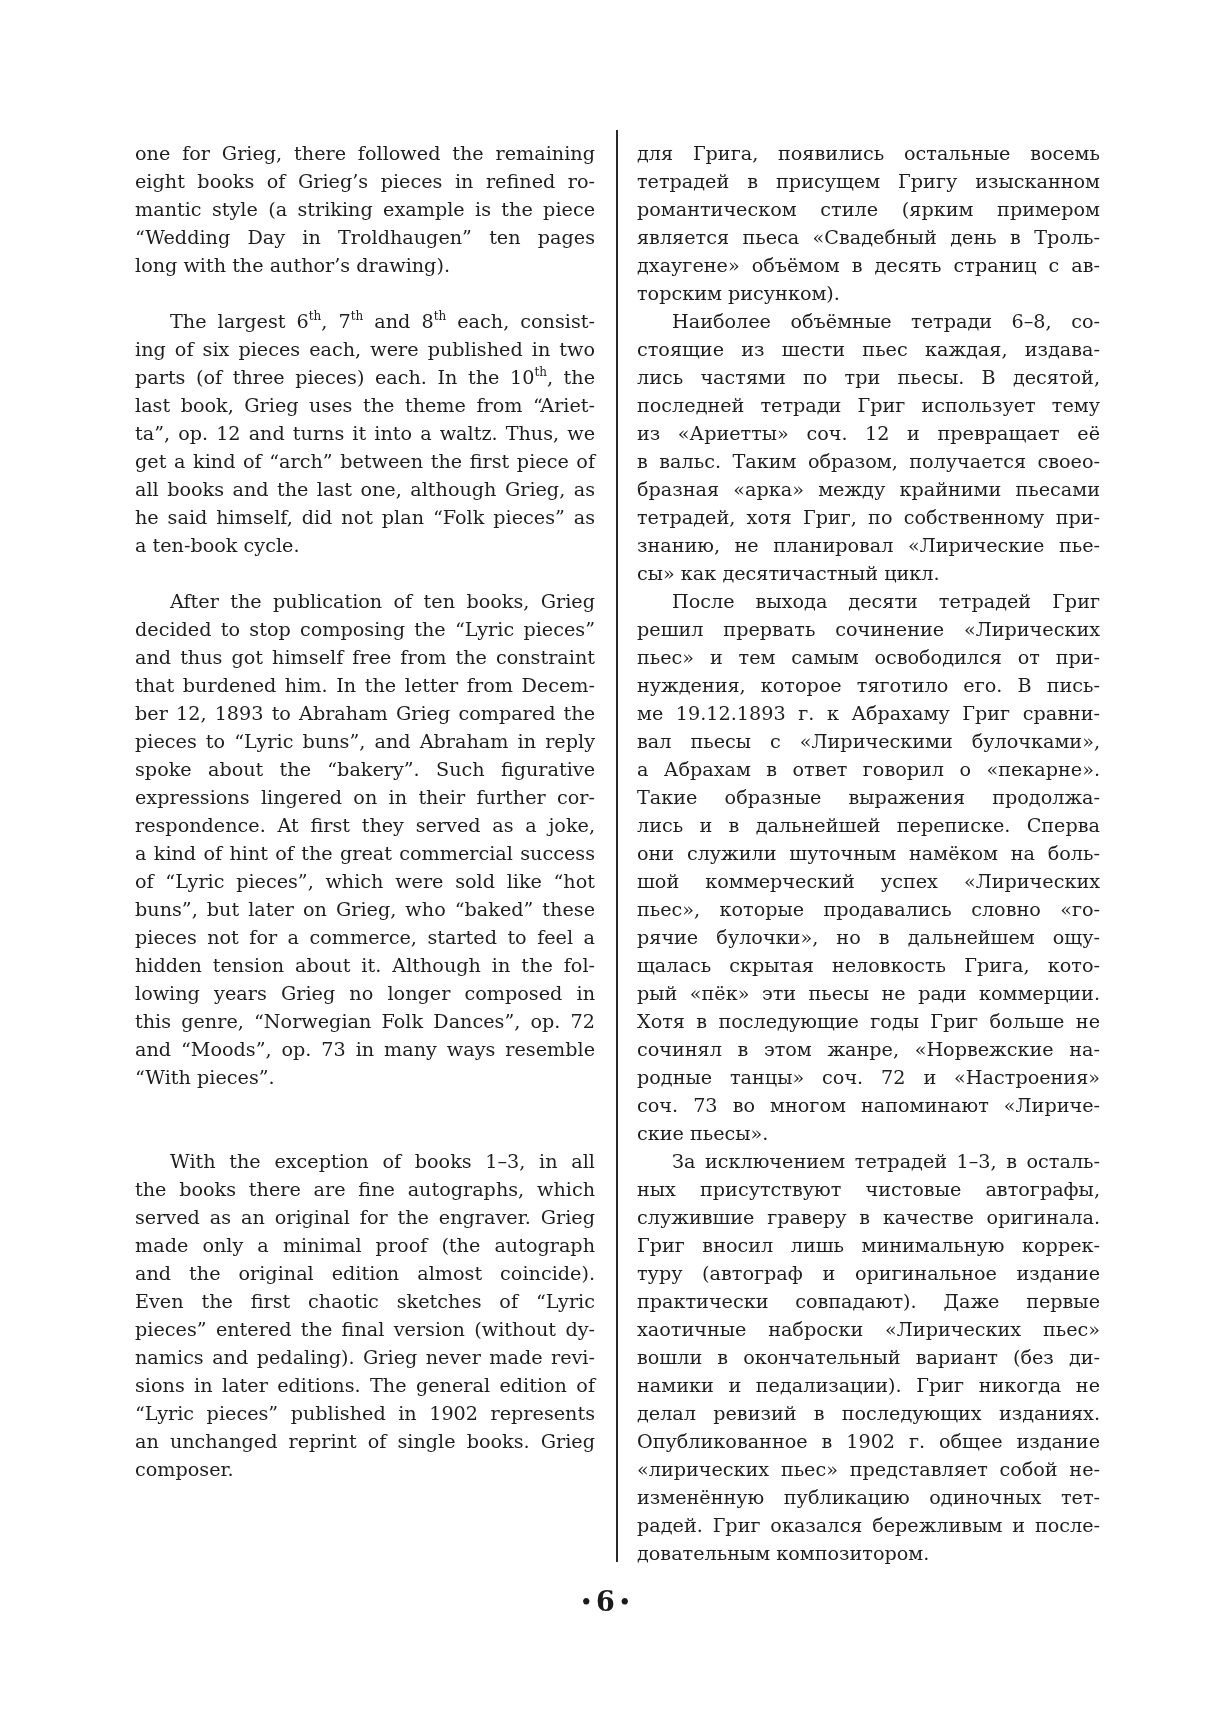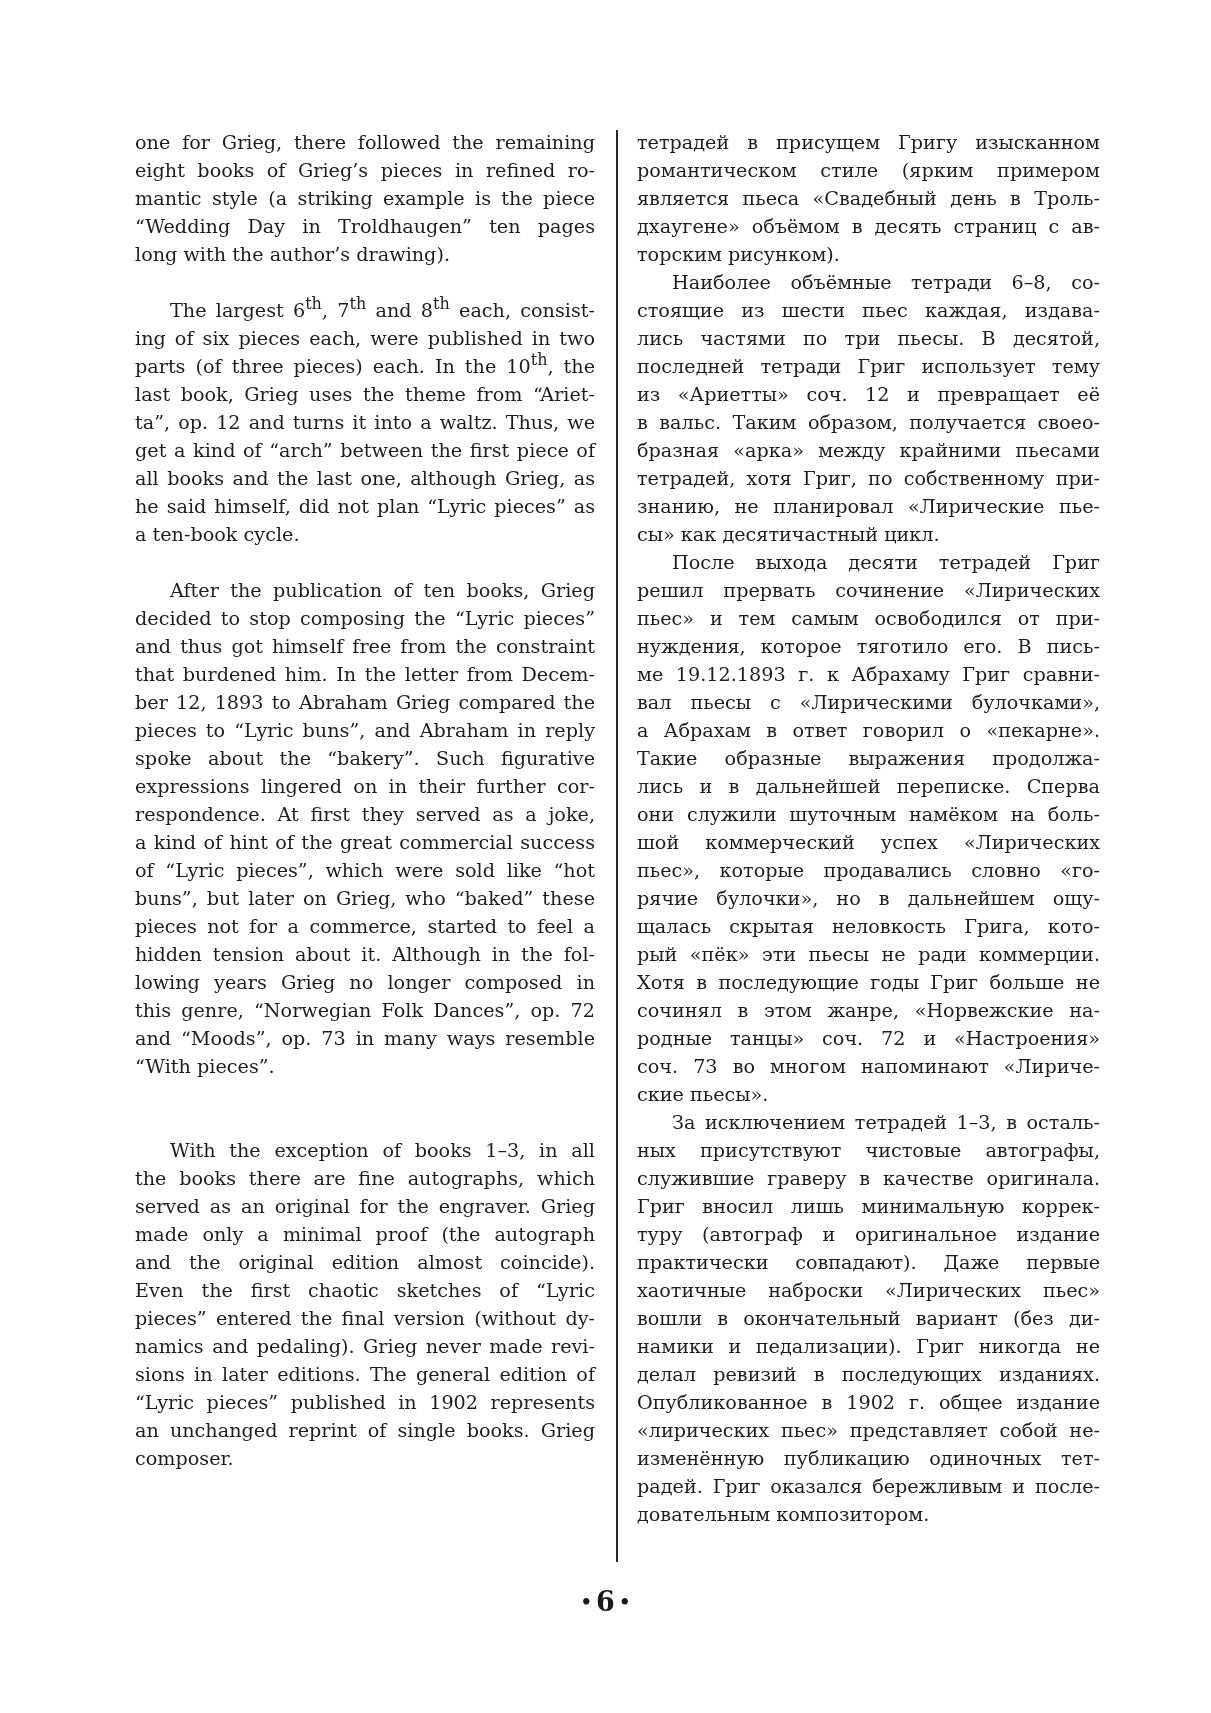--- a/index.html
+++ b/index.html
@@ -3,39 +3,39 @@
 <meta charset="utf-8">
 <style>
   html, body { margin: 0; padding: 0; background: #ffffff; }
   body {
     width: 1211px; height: 1713px; position: relative; overflow: hidden;
     font-family: "DejaVu Serif", "Liberation Serif", serif;
     color: #1e1e1e;
   }
   .page { position: absolute; inset: 0; }
   .col {
-    position: absolute; top: 129px;
+    position: absolute; top: 140px;
     font-size: 19.2px; line-height: 28px;
   }
   .col-en { left: 135px; width: 460px; }
   .col-ru { left: 637px; width: 463px; }
   .divider {
     position: absolute; left: 616px; top: 130px; width: 1.5px; height: 1432px;
     background: #2a2a2a;
   }
   .para { margin: 0; }
   .line {
     display: block; height: 28px; white-space: nowrap;
     text-align: justify; text-align-last: justify;
   }
   .line.last { text-align-last: left; }
   .line.indent { padding-left: 35px; }
   .gap-en { height: 28px; }
   .gap-big { height: 56px; }
-  sup { font-size: 16px; line-height: 0; vertical-align: 8px; }
+  sup { font-size: 12px; line-height: 0; vertical-align: 8px; }
   .page-number {
     position: absolute; top: 1586px; left: 0; width: 1211px; text-align: center;
     font-size: 27px; font-weight: bold; color: #1a1a1a;
   }
   .page-number .dot { font-size: 18px; vertical-align: 3px; padding: 0 4px; }
 </style>
 </head>
 <body>
 
 <div class="page">
@@ -50,21 +50,21 @@
     </p>
     <div class="gap-en"></div>
     <p class="para">
       <span class="line indent"><span>The largest 6</span><sup>th</sup><span>, 7</span><sup>th</sup><span> and 8</span><sup>th</sup><span> each, consist-</span></span>
       <span class="line">ing of six pieces each, were published in two</span>
       <span class="line"><span>parts (of three pieces) each. In the 10</span><sup>th</sup><span>, the</span></span>
       <span class="line">last book, Grieg uses the theme from “Ariet-</span>
       <span class="line">ta”, op. 12 and turns it into a waltz. Thus, we</span>
       <span class="line">get a kind of “arch” between the first piece of</span>
       <span class="line">all books and the last one, although Grieg, as</span>
-      <span class="line">he said himself, did not plan “Lyric pieces” as</span>
+      <span class="line">he said himself, did not plan “Folk pieces” as</span>
       <span class="line last">a ten-book cycle.</span>
     </p>
     <div class="gap-en"></div>
     <p class="para">
       <span class="line indent">After the publication of ten books, Grieg</span>
       <span class="line">decided to stop composing the “Lyric pieces”</span>
       <span class="line">and thus got himself free from the constraint</span>
       <span class="line">that burdened him. In the letter from Decem-</span>
       <span class="line">ber 12, 1893 to Abraham Grieg compared the</span>
       <span class="line">pieces to “Lyric buns”, and Abraham in reply</span>
@@ -95,20 +95,21 @@
       <span class="line">“Lyric pieces” published in 1902 represents</span>
       <span class="line">an unchanged reprint of single books. Grieg</span>
       <span class="line last">composer.</span>
     </p>
   </div>
 
   <div class="divider"></div>
 
   <div class="col col-ru">
     <p class="para">
+      <span class="line">для Грига, появились остальные восемь</span>
       <span class="line">тетрадей в присущем Григу изысканном</span>
       <span class="line">романтическом стиле (ярким примером</span>
       <span class="line">является пьеса «Свадебный день в Троль-</span>
       <span class="line">дхаугене» объёмом в десять страниц с ав-</span>
       <span class="line last">торским рисунком).</span>
     </p>
     <p class="para">
       <span class="line indent">Наиболее объёмные тетради 6–8, со-</span>
       <span class="line">стоящие из шести пьес каждая, издава-</span>
       <span class="line">лись частями по три пьесы. В десятой,</span>

